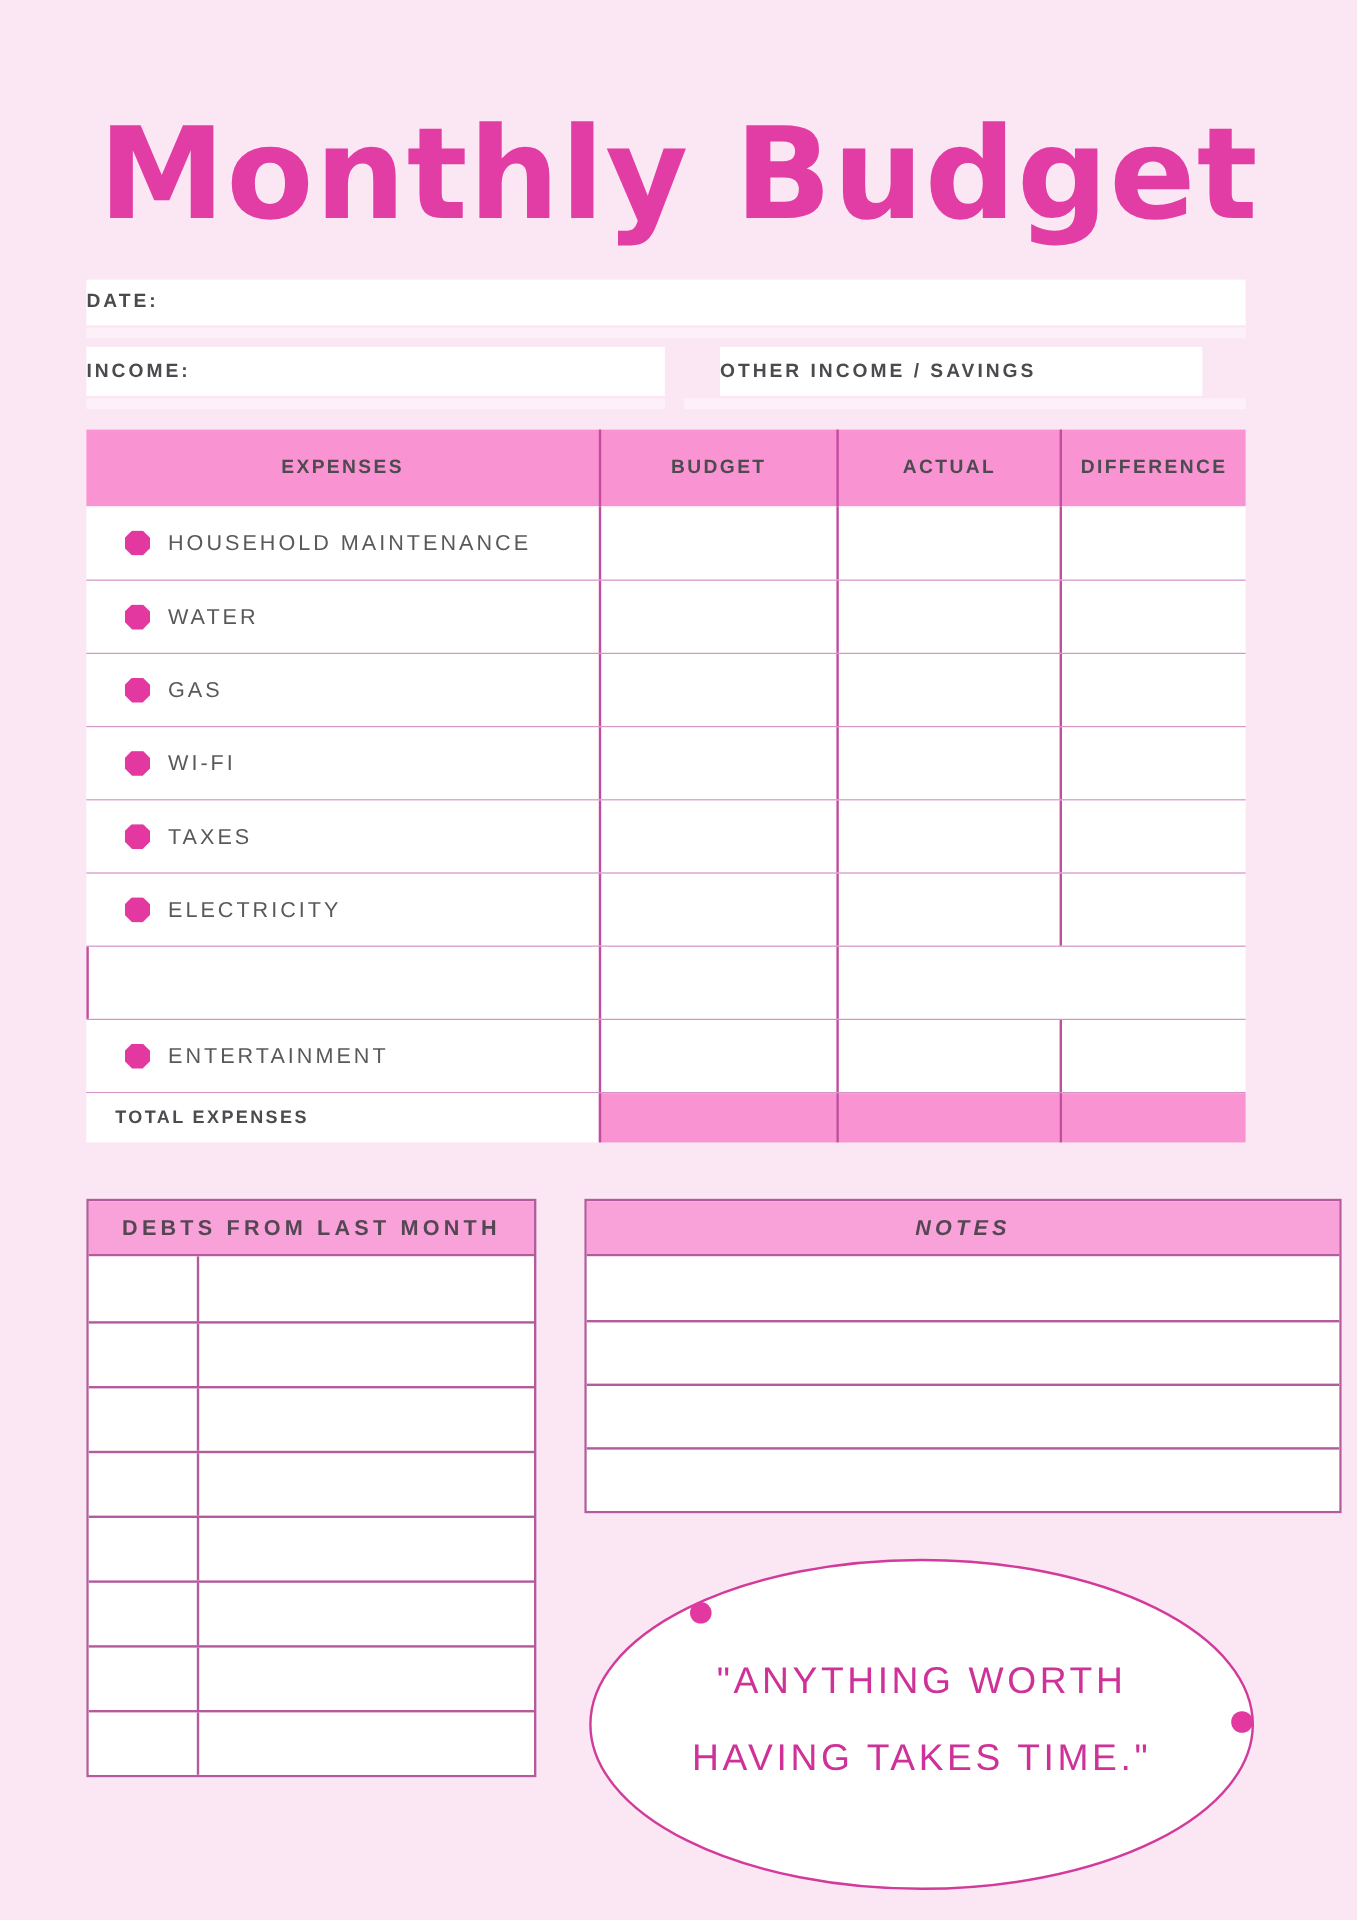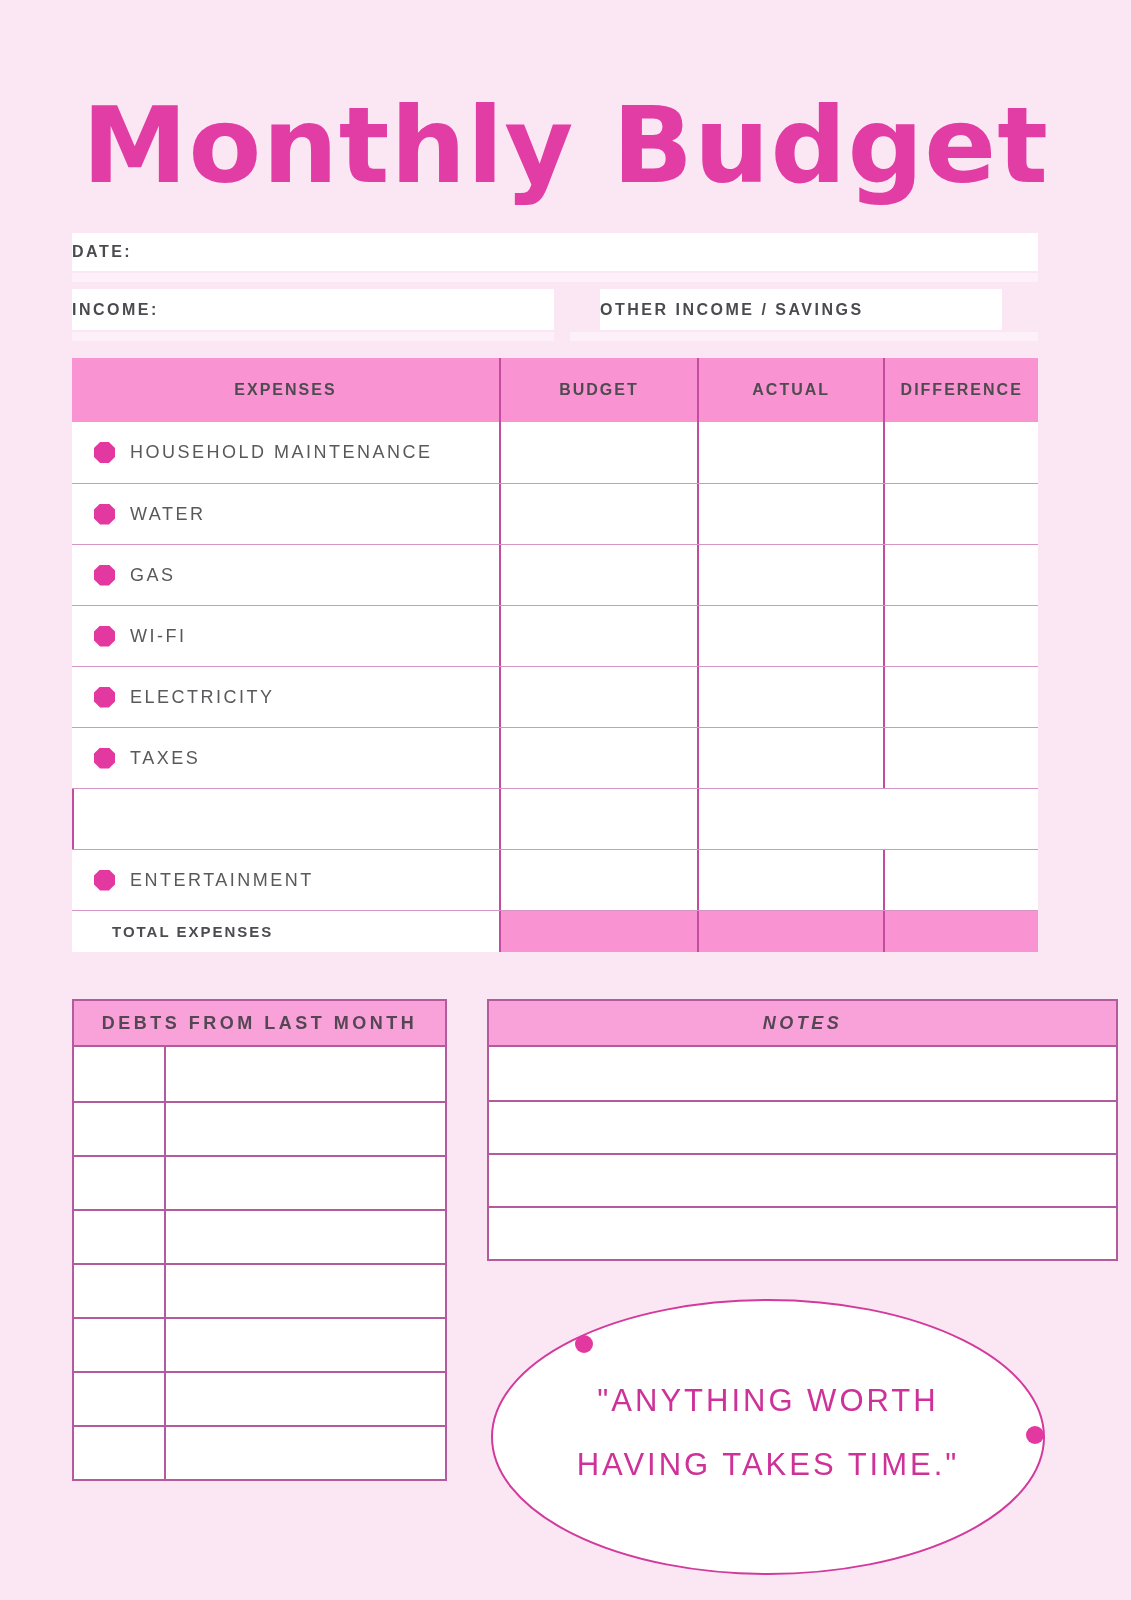--- a/index.html
+++ b/index.html
@@ -41,32 +41,32 @@
     display:flex; align-items:center; justify-content:center;
     font-size:16px; font-weight:bold; letter-spacing:2px; color:#4c4b4f;
     border-left:2px solid #c24d9f;
   }
   .exp-header .hcell:first-child { border-left:none; }
   .exp-row { height:61px; background:#ffffff; }
   .exp-row + .exp-row { border-top:1px solid #d494c5; }
   .exp-row .cell { border-left:2px solid #c24d9f; }
   .exp-row .cell.label-cell {
     border-left:none; display:flex; align-items:center;
-    padding-left:22px; gap:15px;
+    padding-left:32px; gap:15px;
   }
   .bullet {
     width:21px; height:21px; background:#e2389f; flex:none;
     clip-path:polygon(29% 0,71% 0,100% 29%,100% 71%,71% 100%,29% 100%,0 71%,0 29%);
   }
   .exp-label { font-size:18px; letter-spacing:2.5px; color:#59585b; }
   .exp-total { height:42px; border-top:1px solid #d494c5; }
   .exp-total .cell { background:#fa93d2; border-left:2px solid #c24d9f; }
   .exp-total .cell.total-label-cell {
     background:#ffffff; border-left:none;
-    display:flex; align-items:center; padding-left:40px;
+    display:flex; align-items:center; padding-left:24px;
     font-size:15px; font-weight:bold; letter-spacing:2px; color:#4c4b4f;
   }
 
   
   #debts-table {
     position:absolute; left:72px; top:999px; width:375px;
     border:2px solid #b35b9d; background:#ffffff;
   }
   .section-header {
     height:46px; background:#f9a2da; border-bottom:2px solid #b35b9d;
@@ -155,30 +155,30 @@
             <span class="bullet"></span>
             <span class="exp-label">WI-FI</span>
           </div>
           <div class="cell"></div>
           <div class="cell"></div>
           <div class="cell"></div>
         </div>
         <div class="exp-row exp-cols">
           <div class="cell label-cell">
             <span class="bullet"></span>
+            <span class="exp-label">TAXES</span>
+          </div>
+          <div class="cell"></div>
+          <div class="cell"></div>
+          <div class="cell"></div>
+        </div>
+        <div class="exp-row exp-cols">
+          <div class="cell label-cell">
+            <span class="bullet"></span>
             <span class="exp-label">ELECTRICITY</span>
-          </div>
-          <div class="cell"></div>
-          <div class="cell"></div>
-          <div class="cell"></div>
-        </div>
-        <div class="exp-row exp-cols">
-          <div class="cell label-cell">
-            <span class="bullet"></span>
-            <span class="exp-label">TAXES</span>
           </div>
           <div class="cell"></div>
           <div class="cell"></div>
           <div class="cell"></div>
         </div>
         <div class="exp-row exp-cols">
           <div class="cell"></div>
           <div class="cell"></div>
           <div class="cell"></div>
         </div>

